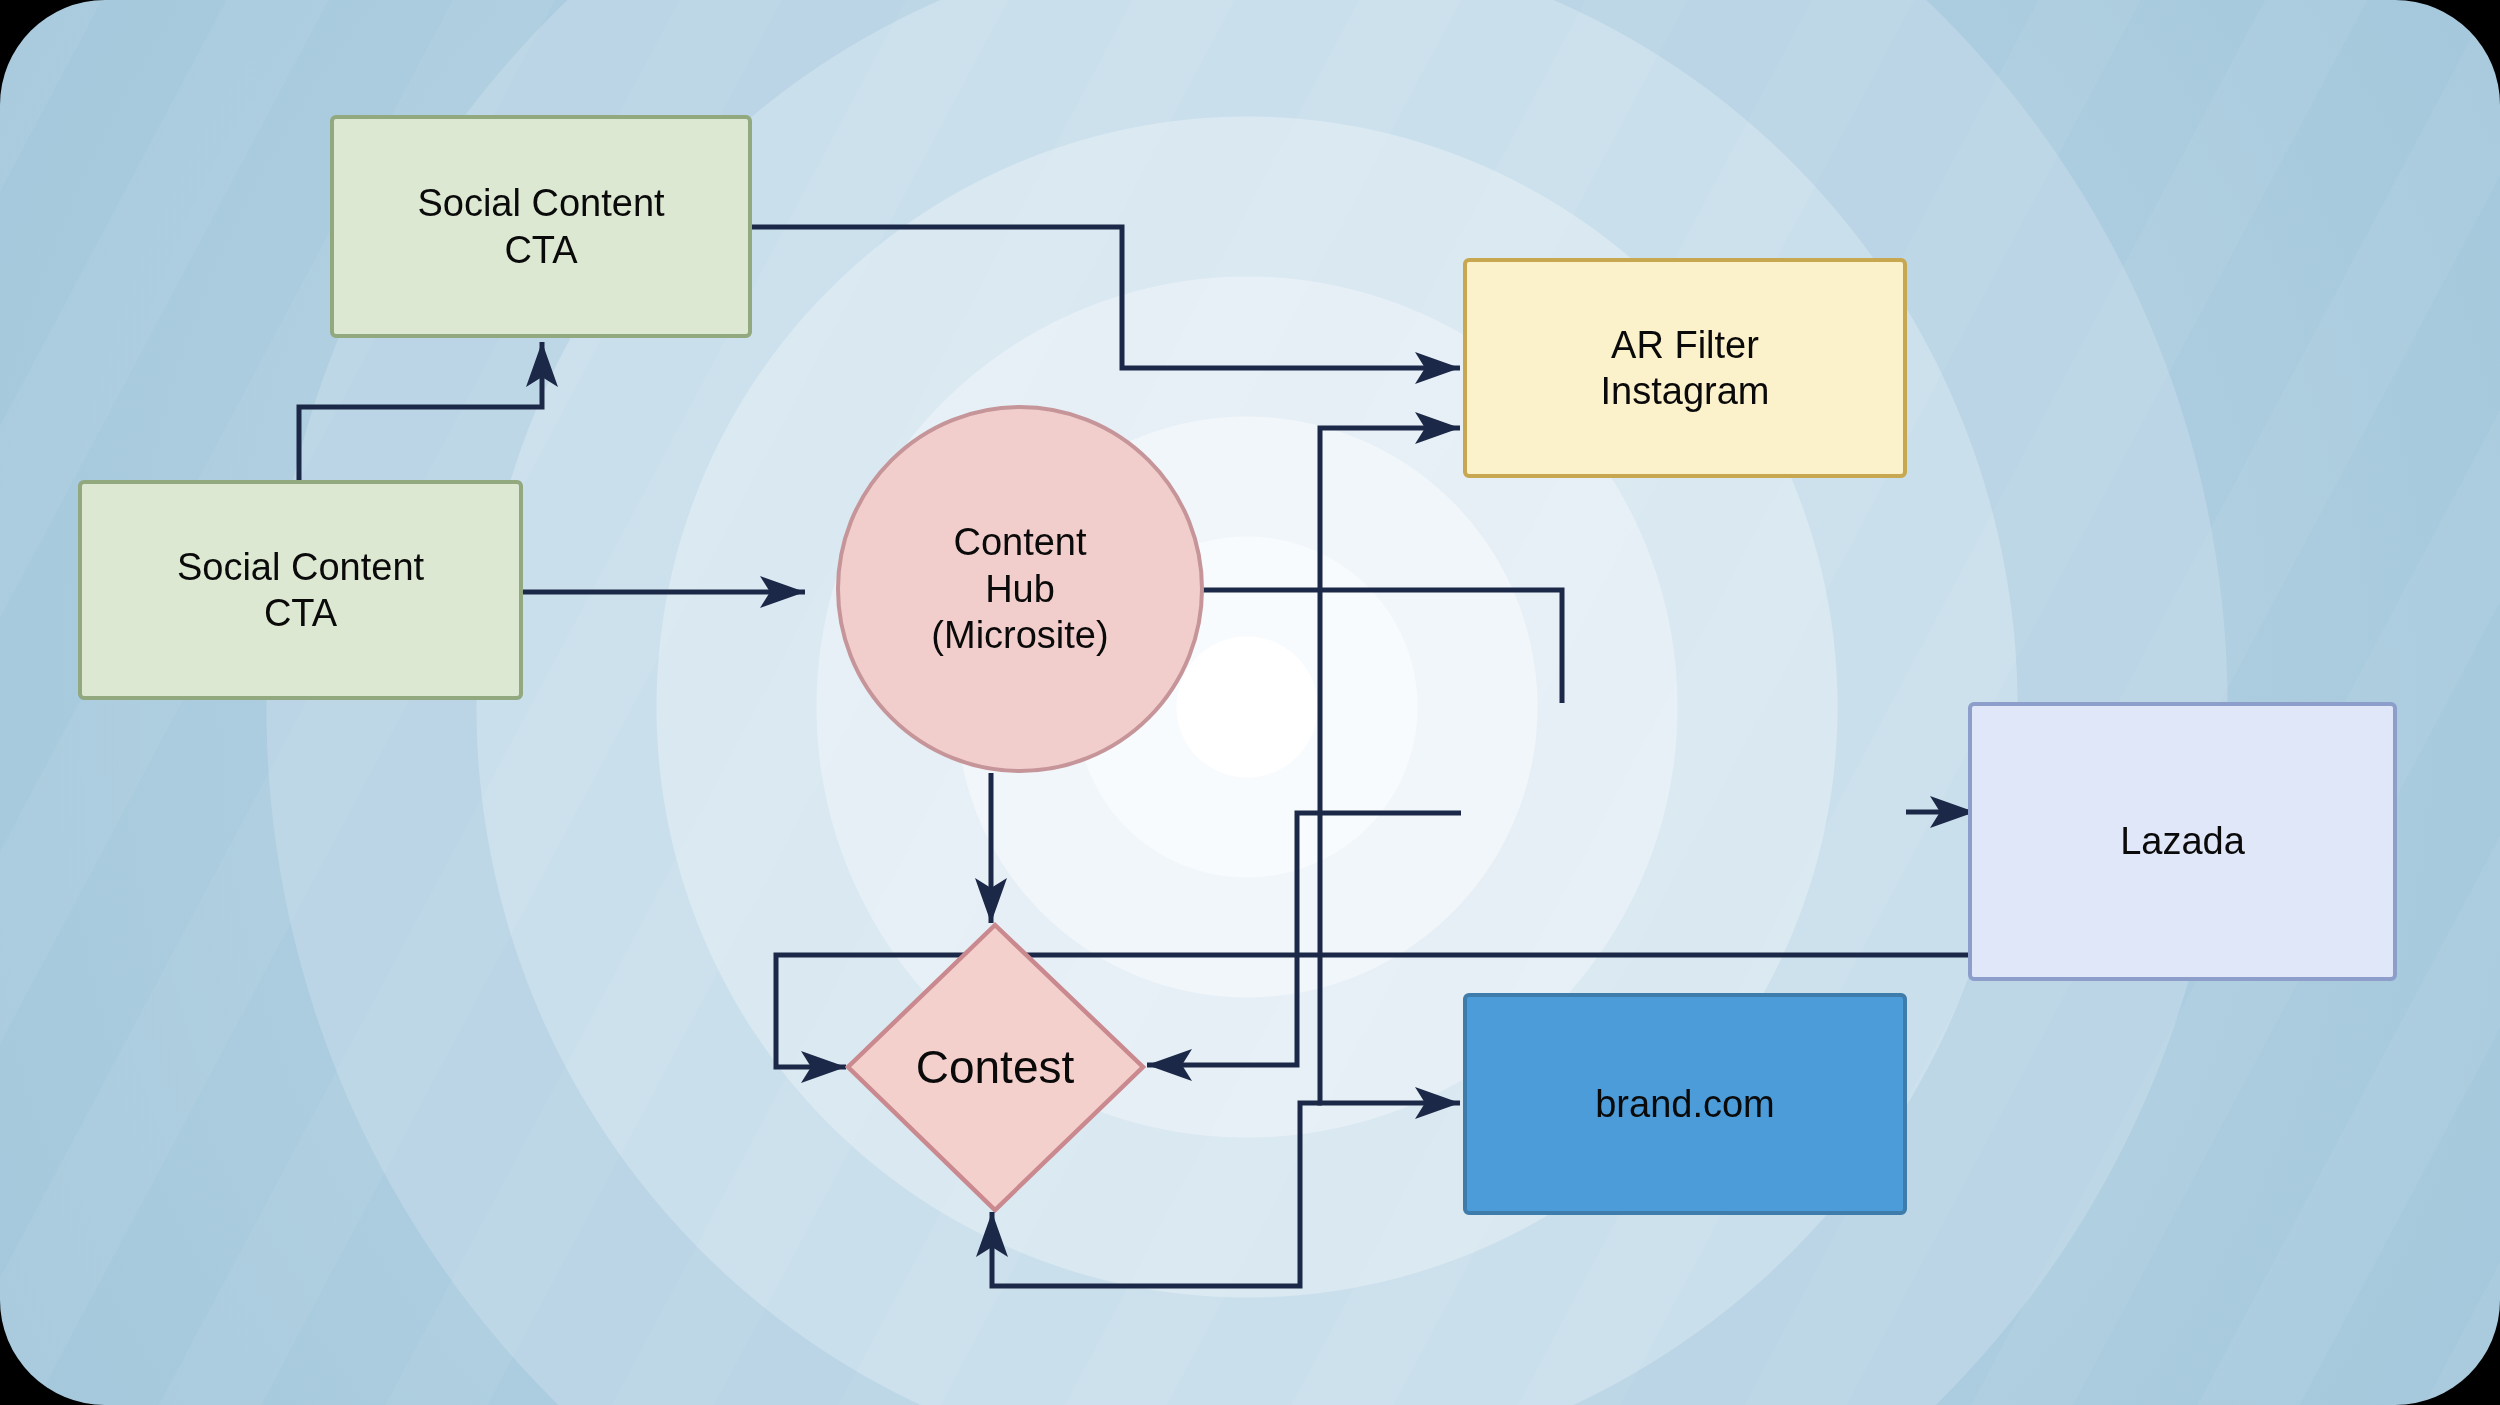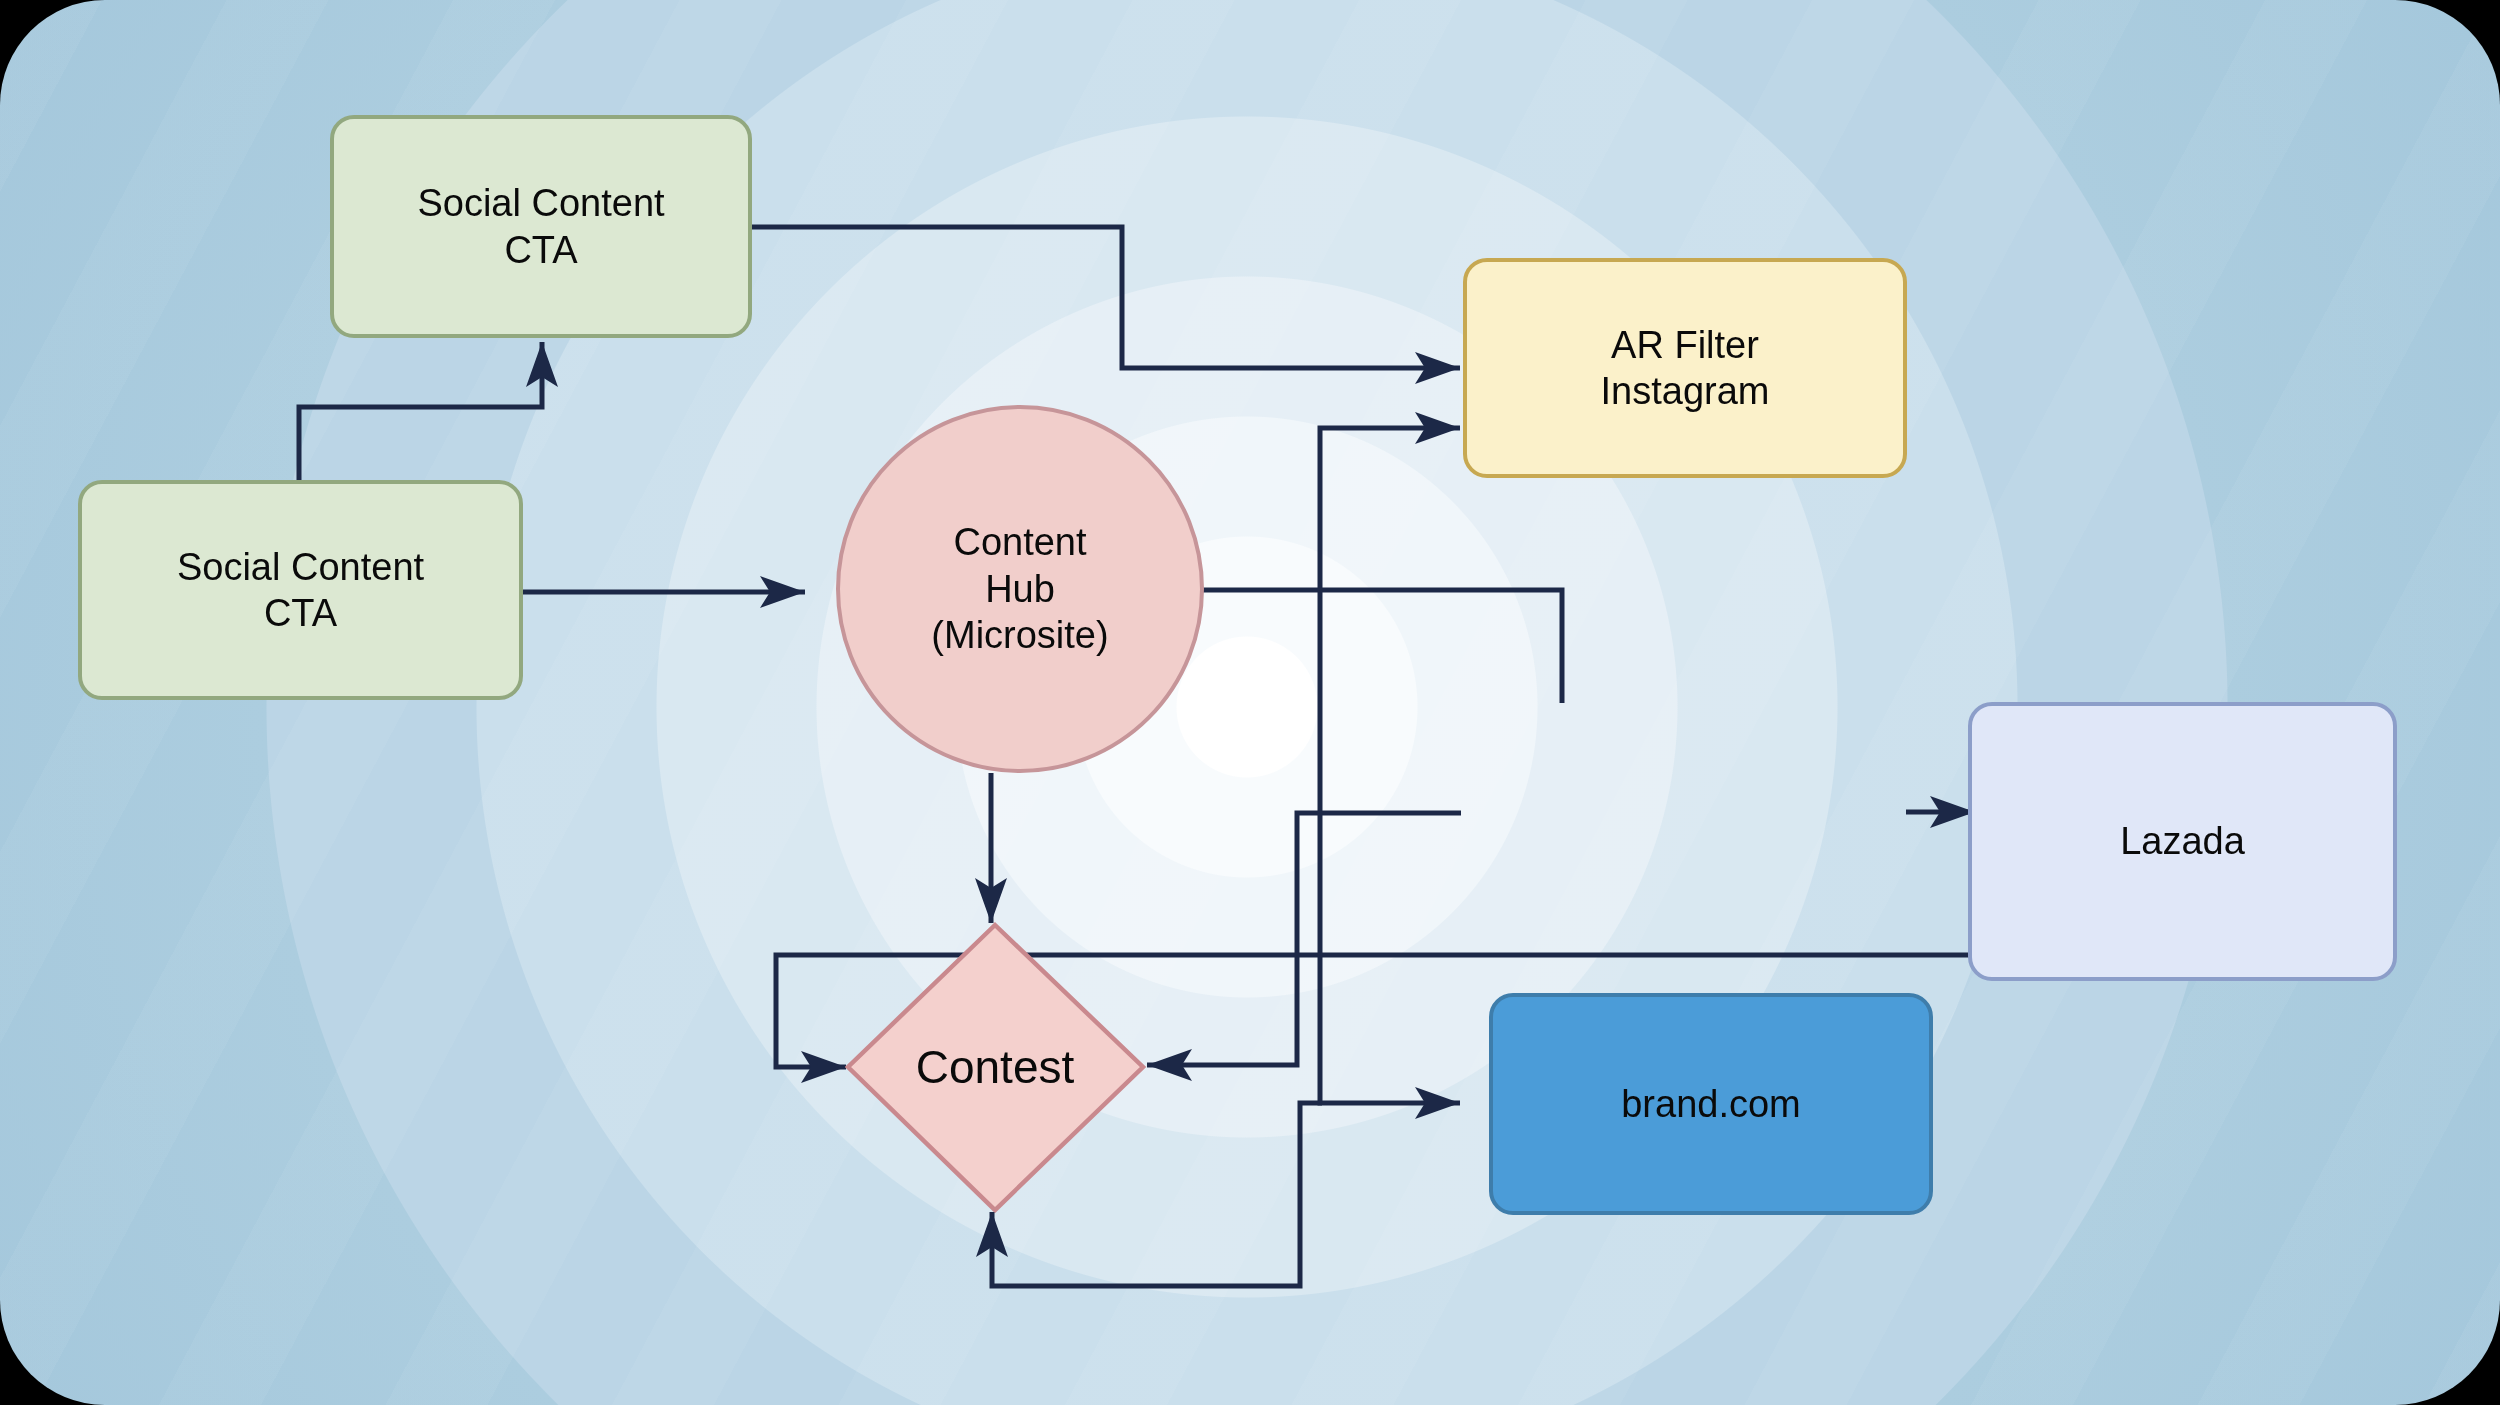--- a/index.html
+++ b/index.html
@@ -30,21 +30,21 @@
   svg.edges{position:absolute;left:0;top:0;width:2500px;height:1405px;}
   svg.edges path.edge{fill:none;stroke:var(--edge-color);stroke-width:5;}
   svg.edges polygon.shape{stroke-width:4.5;}
   marker path{fill:var(--edge-color);}
   .node{
     position:absolute;
     box-sizing:border-box;
     display:flex;align-items:center;justify-content:center;
     text-align:center;
     border:4px solid;
-    border-radius:24px;
+    border-radius:6px;
     font-size:38px;line-height:1.22;color:var(--text-color);
     white-space:pre-line;
   }
   .node.circle{border-radius:50%;}
   .label-only{
     position:absolute;display:flex;align-items:center;justify-content:center;
     text-align:center;font-size:46px;line-height:1.22;color:var(--text-color);
     white-space:pre-line;
   }
   
@@ -104,21 +104,21 @@
   <div class="node" id="node-ar-filter" style="background: rgb(251, 241, 202); border-color: rgb(199, 168, 81);">
     <span>AR Filter
 Instagram</span>
   </div>
 
 
   <div class="node" id="node-lazada" style="background: rgb(224, 231, 248); border-color: rgb(140, 158, 201);">
     <span>Lazada</span>
   </div>
 
-  <div class="node" id="node-brand-com" style="background: rgb(75, 156, 216); border-color: rgb(62, 125, 171); margin-left: 26px;">
+  <div class="node" id="node-brand-com" style="background: rgb(75, 156, 216); border-color: rgb(62, 125, 171);">
     <span>brand.com</span>
   </div>
 
   <div class="label-only" id="label-contest">
     <span>Contest</span>
   </div>
 
 </div>
 
 </body></html>

